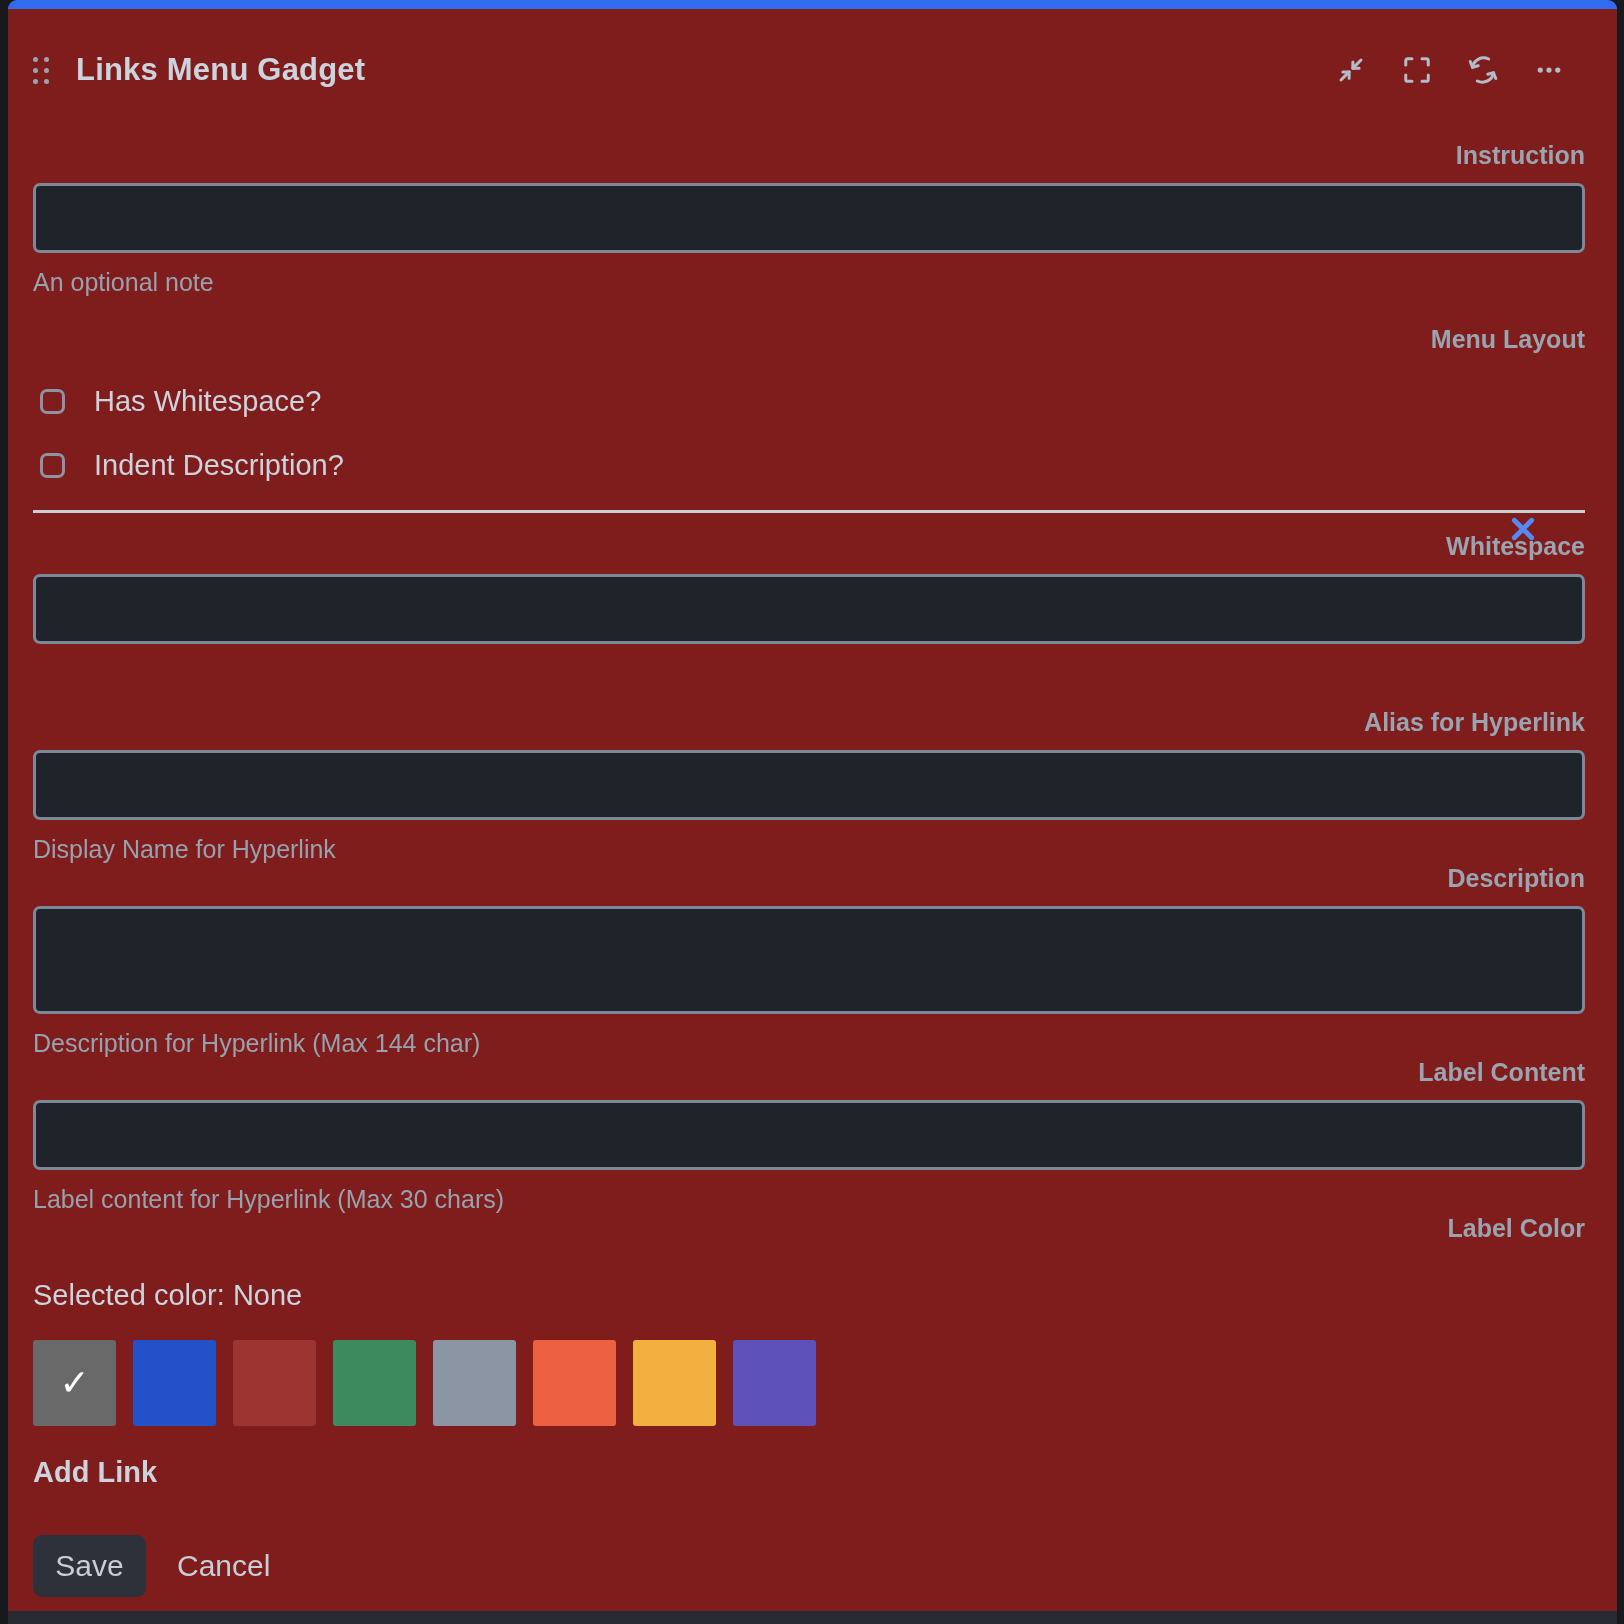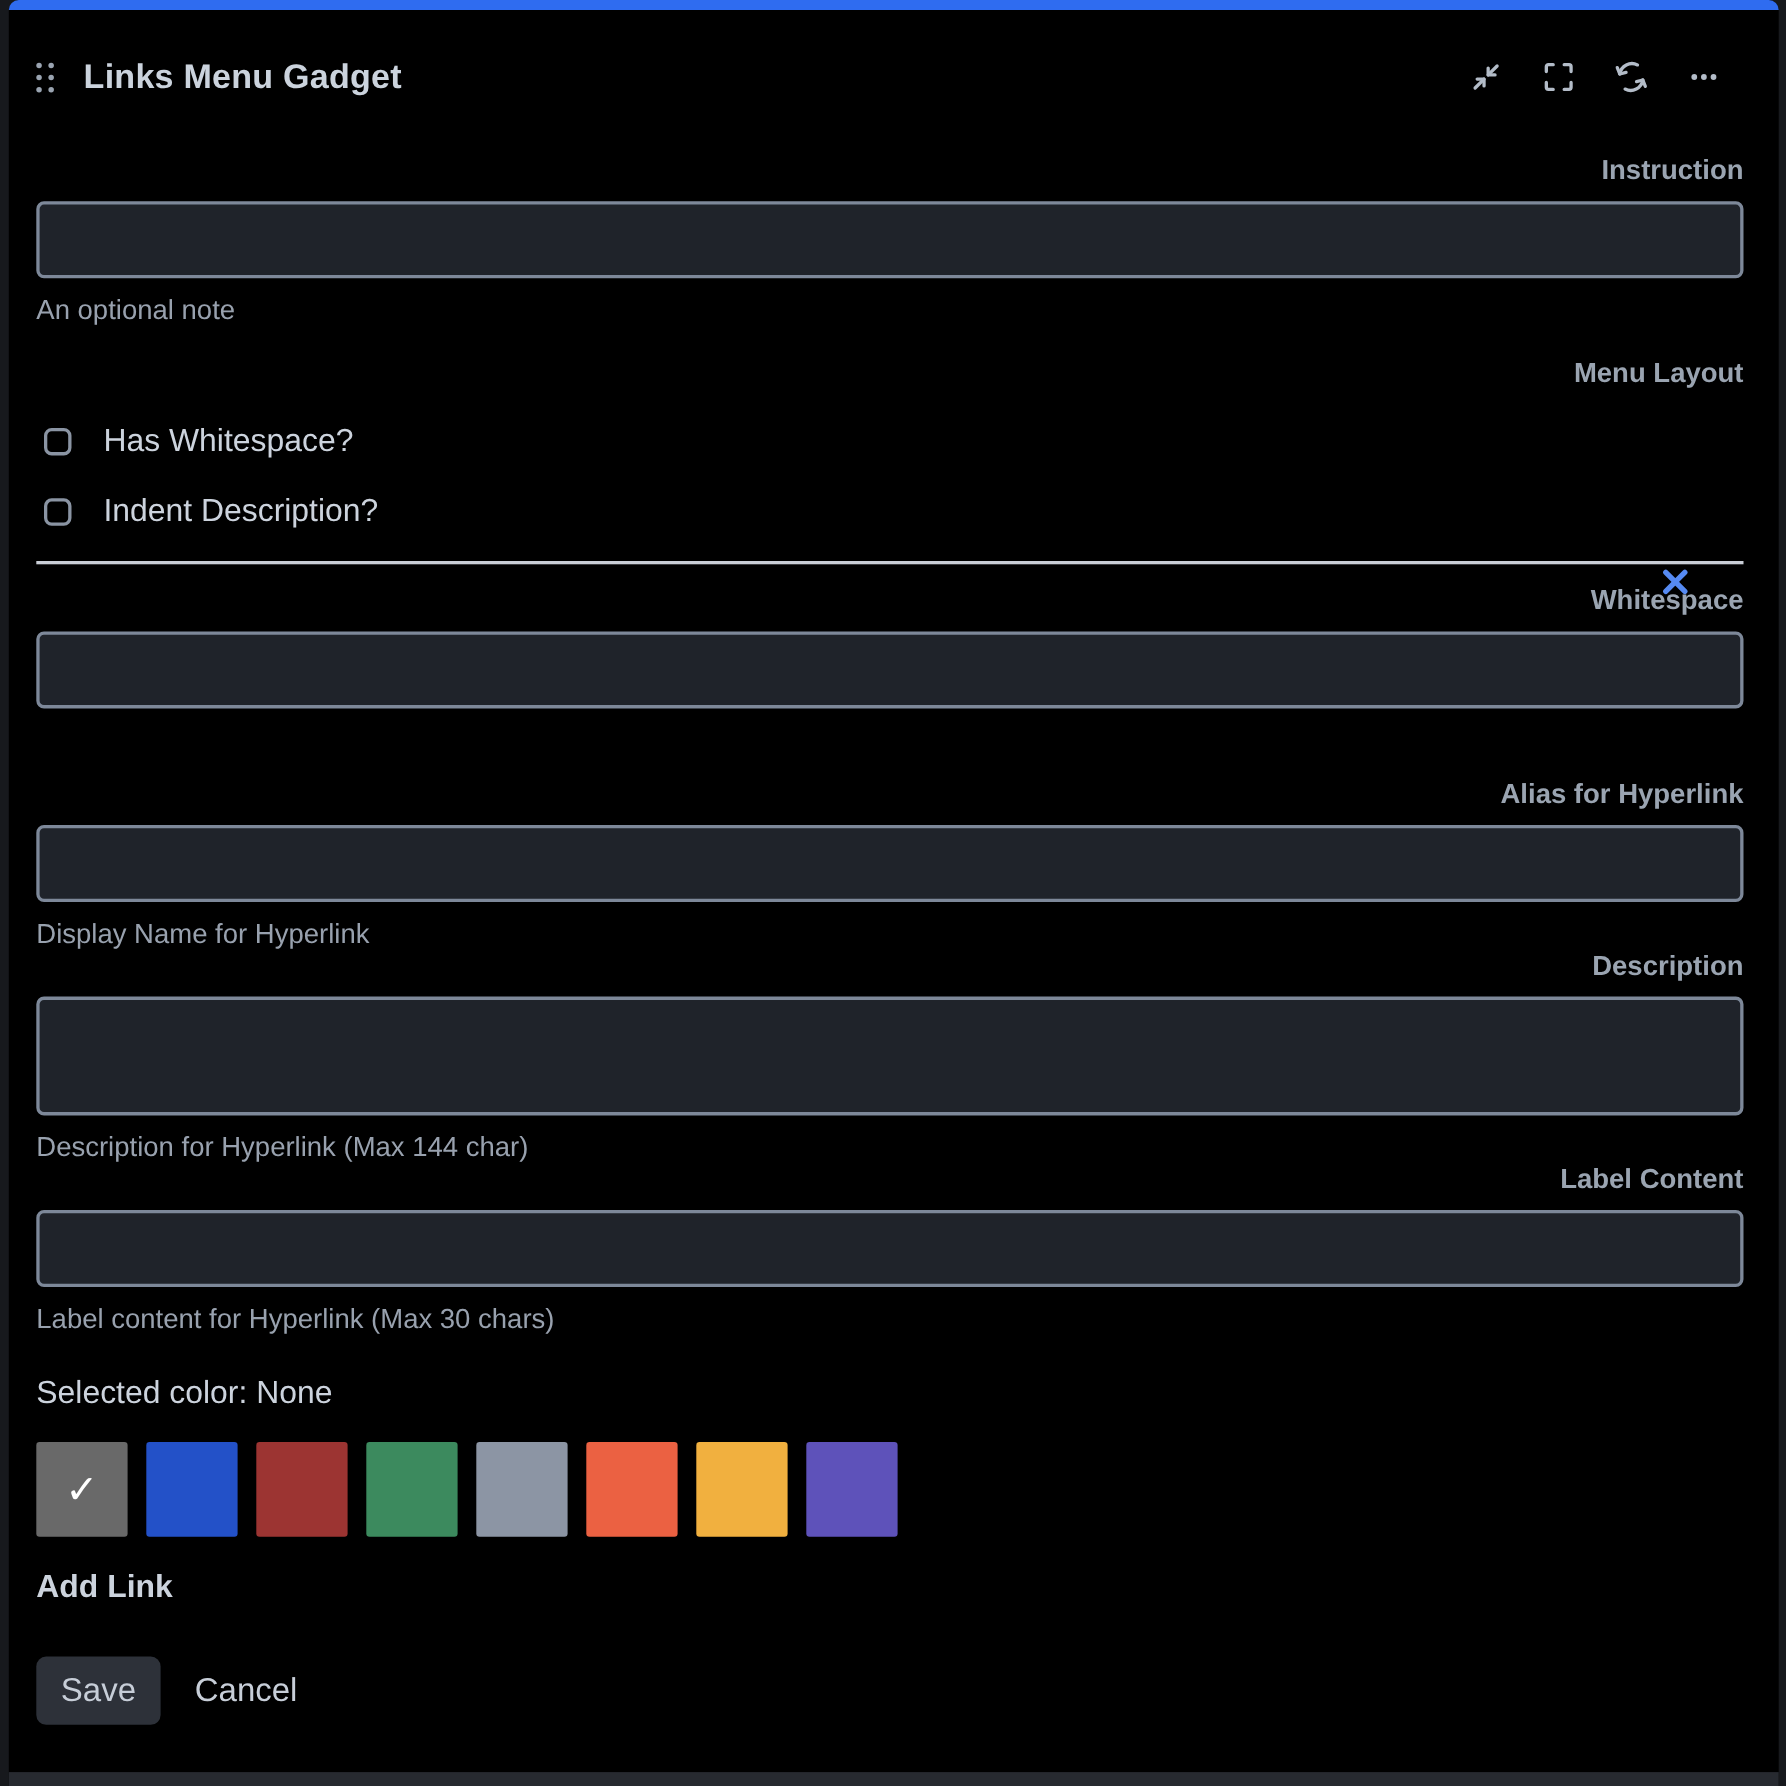--- a/index.html
+++ b/index.html
@@ -5,21 +5,21 @@
   * { margin: 0; padding: 0; box-sizing: border-box; }
   html, body { width: 1624px; height: 1624px; overflow: hidden; }
   body {
     font-family: "Liberation Sans", sans-serif;
     background: #17191d;
     color: #ccd3dd;
   }
   .panel {
     position: absolute;
     left: 8px; top: 0; right: 7px; bottom: 0;
-    background: #000000;
+    background: #7f1d1d;
     border-radius: 10px 10px 0 0;
   }
   .top-bar {
     height: 9px;
     background: #2f6cf0;
     border-radius: 10px 10px 0 0;
   }
   .content {
     padding: 0 32px 0 25px;
   }
@@ -271,20 +271,21 @@
       <div class="helper">Display Name for Hyperlink</div>
 
       <div class="field-label lbl-mt">Description</div>
       <textarea class="text-area" style=""></textarea>
       <div class="helper">Description for Hyperlink (Max 144 char)</div>
 
       <div class="field-label lbl-mt">Label Content</div>
       <input class="text-input" type="text" value="" style="">
       <div class="helper">Label content for Hyperlink (Max 30 chars)</div>
 
+      <div class="field-label lbl-mt">Label Color</div>
       <div class="selected-color-text">Selected color: None</div>
 
       <div class="swatches">
           <div class="swatch" style="background: rgb(105, 105, 105);">
             <span>✓</span>
           </div>
           <div class="swatch" style="background: rgb(35, 81, 200);"></div>
           <div class="swatch" style="background: rgb(156, 52, 50);"></div>
           <div class="swatch" style="background: rgb(60, 138, 94);"></div>
           <div class="swatch" style="background: rgb(140, 149, 164);"></div>

